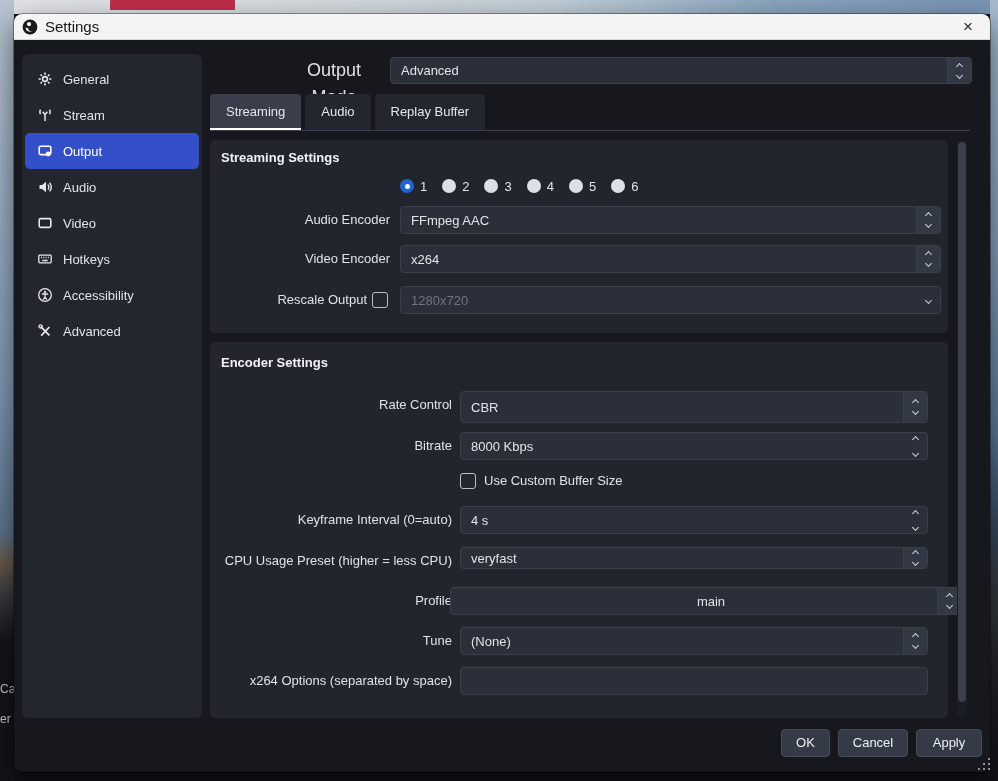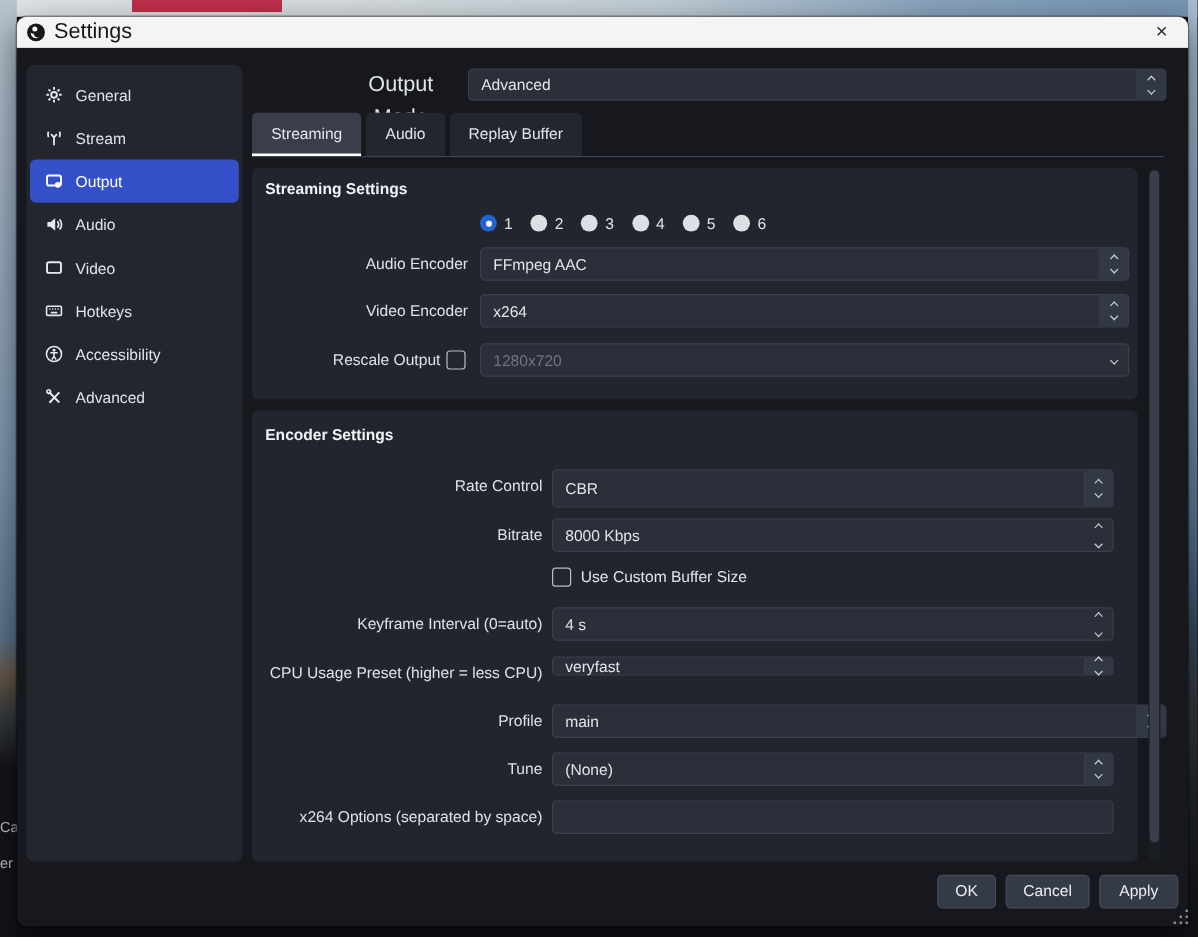--- a/index.html
+++ b/index.html
@@ -16,21 +16,21 @@
     background:linear-gradient(180deg,#a9bccf 0%,#8aa2ba 30%,#5d7b97 55%,#37495c 68%,#363b42 75%,#23262b 85%,#101216 100%); }
   .bg-fragment { position:absolute; left:0; color:#c7cad0; font-size:12px; }
 
   
   .window { position:absolute; left:14px; top:14px; width:976px; height:758px;
     background:#16181d; border-radius:8px;
     box-shadow:0 10px 30px rgba(0,0,0,.55), 0 0 0 1px rgba(0,0,0,.35); }
 
   .titlebar { position:absolute; left:0; top:0; width:100%; height:26px; background:#f4f4f5;
     border-bottom:1px solid #d8d9db; border-radius:8px 8px 0 0; display:flex; align-items:center; padding:0 8px; }
-  .titlebar .title { font-size:18px; color:#15171a; margin-left:7px; }
+  .titlebar .title { font-size:15px; color:#15171a; margin-left:7px; }
   .close-btn { margin-left:auto; width:28px; height:24px; display:flex; align-items:center; justify-content:center;
     color:#26282c; font-size:17px; line-height:1; }
 
   
   .sidebar { position:absolute; left:8px; top:40px; width:180px; height:664px; background:#23262f; border-radius:6px; padding:7px 3px; }
   .side-item { height:36px; display:flex; align-items:center; gap:10px; padding-left:12px; border-radius:5px;
     color:#e0e3e8; font-size:13px; }
   .side-item.active { background:#3450c8; color:#fff; }
   .side-item svg { flex:0 0 16px; }
 
@@ -262,30 +262,30 @@
     <div class="row-label" style="left:0; top:164px; width:242px;">Keyframe Interval (0=auto)</div>
     <div class="combo" style="left:250px; top:164px; width:468px; height:28px;">
       <span class="val">4 s</span>
       <span class="spin-sec plain">
           <i class="chev up"></i>
           <i class="chev down"></i>
         </span>
     </div>
 
     <div class="row-label" style="left:0; top:205px; width:242px;">CPU Usage Preset (higher = less CPU)</div>
-    <div class="combo" style="left:250px; top:205px; width:468px; height:16px;text-align:right;">
+    <div class="combo" style="left:250px; top:205px; width:468px; height:22px;text-align:right;">
       <span class="val">veryfast</span>
       <span class="spin-sec">
           <i class="chev up"></i>
           <i class="chev down"></i>
         </span>
     </div>
 
     <div class="row-label" style="left:0; top:245px; width:242px;">Profile</div>
-    <div class="combo" style="left:250px; top:245px; width:512px; height:28px;">
+    <div class="combo" style="left:240px; top:245px; width:512px; height:28px;justify-content:center;">
       <span class="val">main</span>
       <span class="spin-sec">
           <i class="chev up"></i>
           <i class="chev down"></i>
         </span>
     </div>
 
     <div class="row-label" style="left:0; top:285px; width:242px;">Tune</div>
     <div class="combo" style="left:250px; top:285px; width:468px; height:28px;">
       <span class="val">(None)</span>

